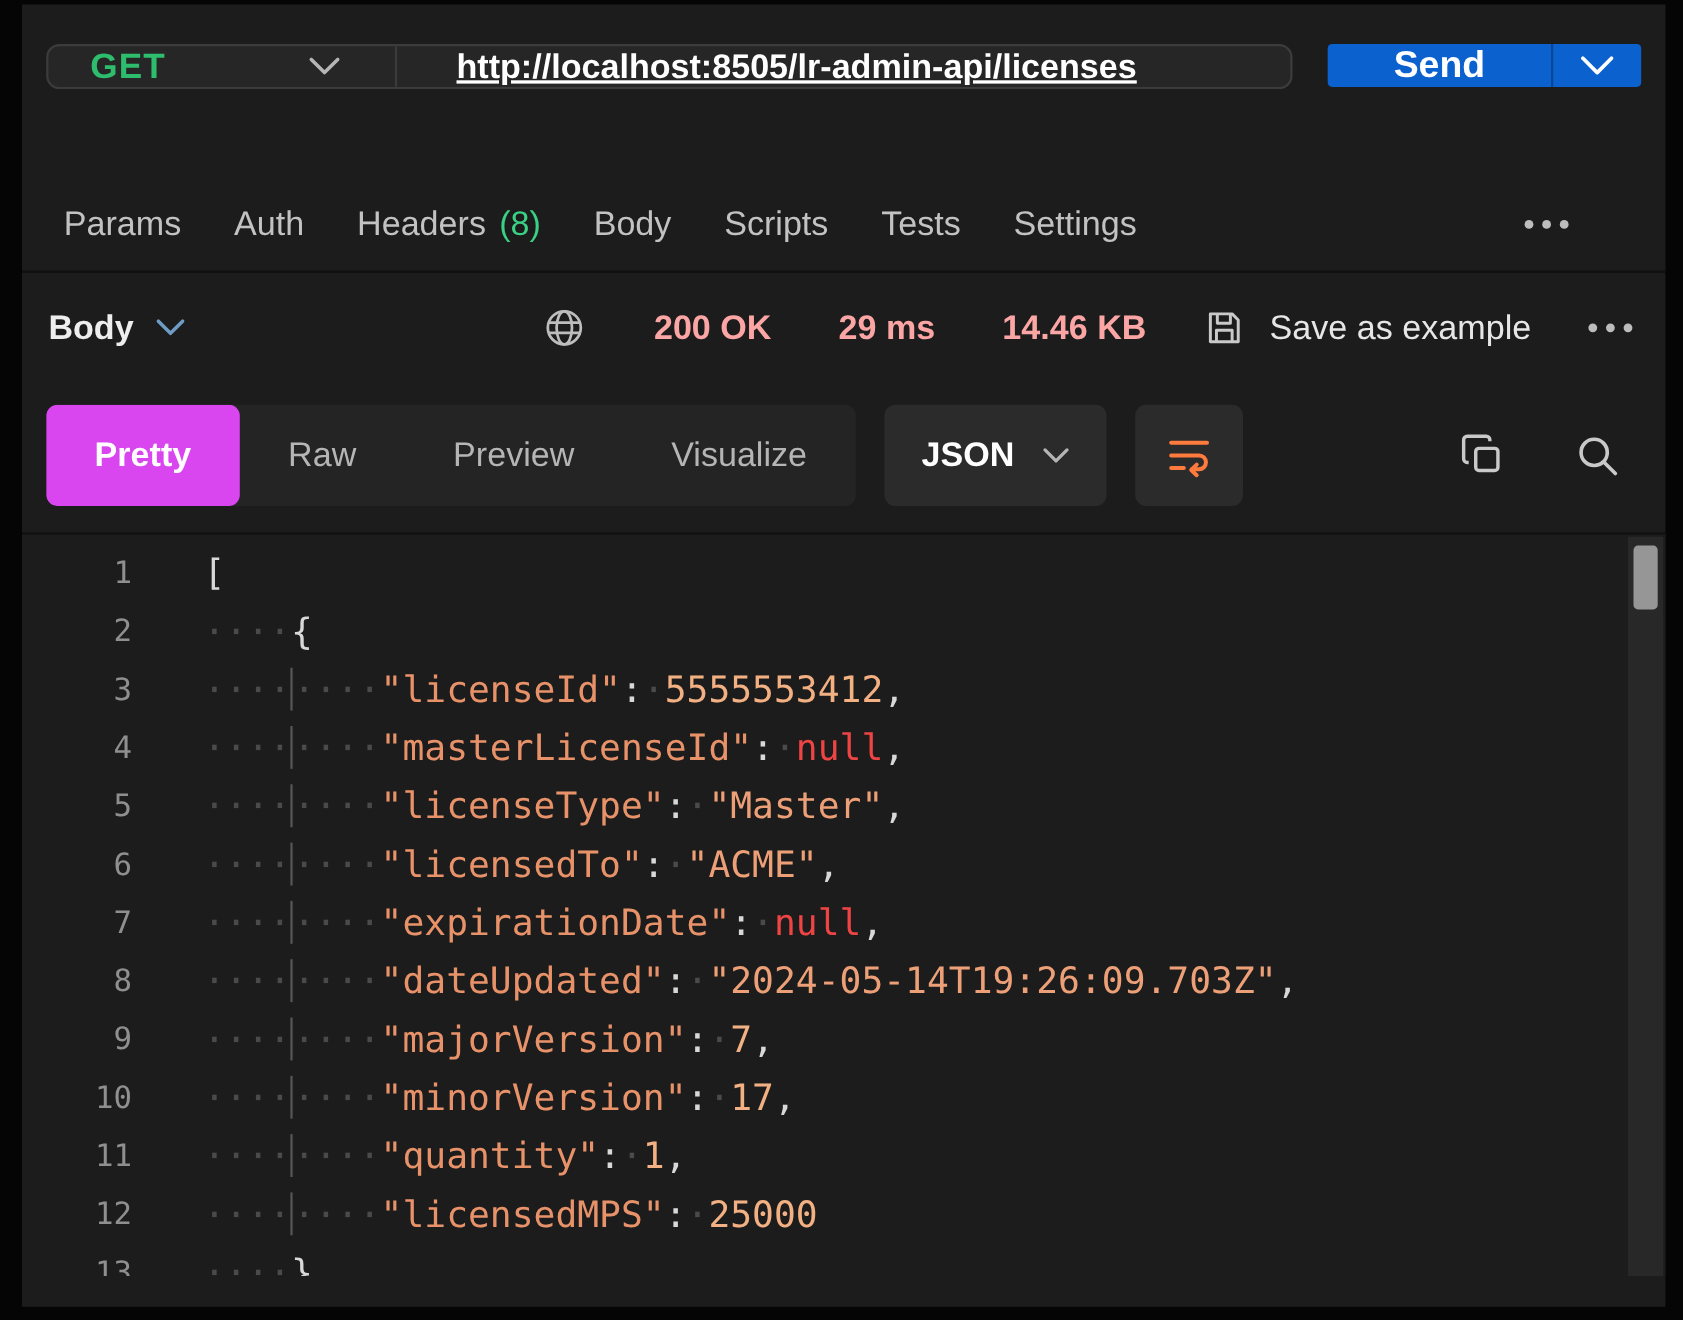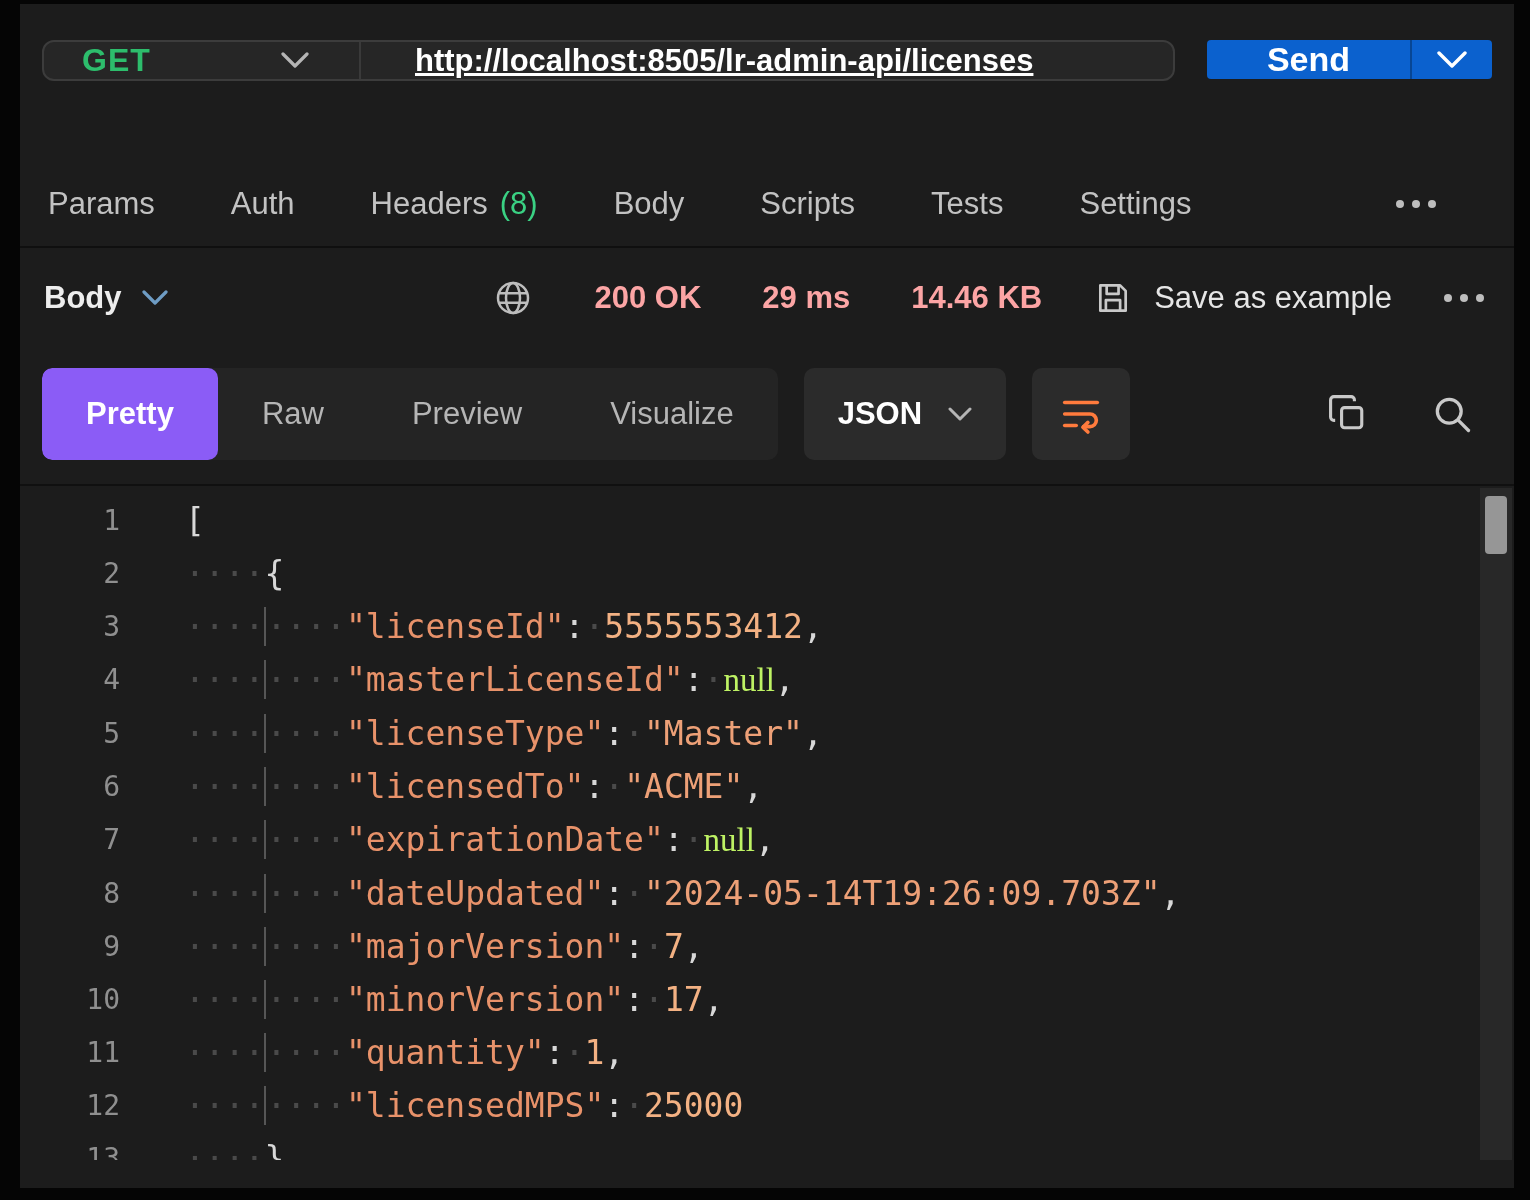--- a/index.html
+++ b/index.html
@@ -15,21 +15,21 @@
   .method { width:315px; flex:0 0 315px; display:flex; align-items:center; justify-content:space-between; padding:0 50px 0 38px; cursor:pointer; height:100%; }
   .method-label { color:#2dbd6c; font-weight:700; font-size:32px; letter-spacing:1px; }
   .url-sep { width:2px; align-self:stretch; background:#3a3a3a; }
   .url-text { flex:1; color:#ffffff; font-weight:700; font-size:31px; padding-left:54px; white-space:nowrap; overflow:hidden;text-decoration:underline; }
   .send-btn { width:285px; flex:0 0 285px; background:#0b61ce; border-radius:4px; display:flex; align-items:center; color:#fff; cursor:pointer; overflow:hidden; }
   .send-label { flex:1; text-align:center; font-weight:700; font-size:34px; }
   .send-sep { width:2px; align-self:stretch; background:rgba(0,0,0,0.28); }
   .send-caret { width:80px; display:flex; align-items:center; justify-content:center; height:100%; }
 
   
-  .tabs { display:flex; align-items:center; gap:76px; padding:0 28px; margin-top:44px; height:56px; }
+  .tabs { display:flex; align-items:center; gap:48px; padding:0 38px; margin-top:44px; height:56px; }
   .tab { display:flex; align-items:center; gap:12px; color:#c2c2c2; font-size:31px; cursor:pointer; white-space:nowrap; }
   .tab .count { color:#3ad183; }
   .tabs .more { margin-left:auto; margin-right:50px; }
 
   .dots3 { display:flex; gap:8px; cursor:pointer; }
   .dots3 i { width:8px; height:8px; border-radius:50%; background:#bdbdbd; }
 
   .divider { height:2px; background:#0f0f0f; margin-top:14px; }
 
   
@@ -39,41 +39,41 @@
   .status-group { margin-left:auto; display:flex; align-items:center; gap:40px; }
   .stat { color:#fca5a5; font-weight:600; font-size:31px; white-space:nowrap;margin-left:21px; }
   .save-group { display:flex; align-items:center; gap:22px; margin-left:52px; cursor:pointer;justify-content:space-between; }
   .save-label { color:#e6e6e6; font-size:31px; white-space:nowrap; }
   .meta .dots3 { margin-left:52px; margin-right:6px; }
 
   
   .viewbar { display:flex; align-items:center; padding:0 22px; margin-top:42px; height:92px; }
   .vtabs { display:flex; background:#242424; border-radius:10px; overflow:hidden; height:92px; }
   .vtab { display:flex; align-items:center; padding:0 44px; color:#b5b5b5; font-size:31px; cursor:pointer; }
-  .vtab.active { background:#8b5cf6; color:#ffffff; font-weight:700; border-radius:10px; }
+  .vtab.active { background:#d946ef; color:#ffffff; font-weight:700; border-radius:10px; }
   .lang { margin-left:26px; height:92px; background:#2b2b2b; border-radius:10px; display:flex; align-items:center; gap:26px; padding:0 34px; cursor:pointer; }
   .lang-label { color:#ffffff; font-weight:700; font-size:31px; }
   .wrap-btn { margin-left:26px; height:92px; width:98px; background:#2b2b2b; border-radius:10px; display:flex; align-items:center; justify-content:center; cursor:pointer; }
   .icon-btn { display:flex; align-items:center; justify-content:center; cursor:pointer; }
   .copy-btn { margin-left:auto; }
   .search-btn { margin-left:60px; margin-right:18px; }
 
   
   .editor { position:relative; margin-top:24px; border-top:2px solid #101010; height:676px; overflow:hidden; background:#1c1c1c; }
   .code-lines { font-family:"DejaVu Sans Mono", monospace; font-size:33px; line-height:53px; padding-top:8px; }
   .code-line { display:flex; white-space:pre; }
   .ln { flex:0 0 100px; width:100px; text-align:right; color:#8f8f8f; font-size:28px; user-select:none; }
   .lc { padding-left:65px; }
   .lc .p   { color:#d8d8d8; }
   .lc .d   { color:#4a4a4a; }
   .lc .g   { border-left:2px solid #565656; }
   .lc .k   { color:#e8926a; }
   .lc .s   { color:#eda077; }
   .lc .num { color:#f3b183; }
-  .lc .nul { color:#bef264;font-family:Liberation Serif, serif; }
+  .lc .nul { color:#ef4444; }
 
   .scrollbar { position:absolute; top:2px; right:2px; bottom:0; width:32px; background:#282828; cursor:pointer; }
   .scroll-thumb { position:absolute; top:8px; left:5px; width:22px; height:58px; background:#969696; border-radius:4px; cursor:grab; }
 
   svg { display:block; }
 </style>
 </head>
 <body>
 
 <div class="app">

